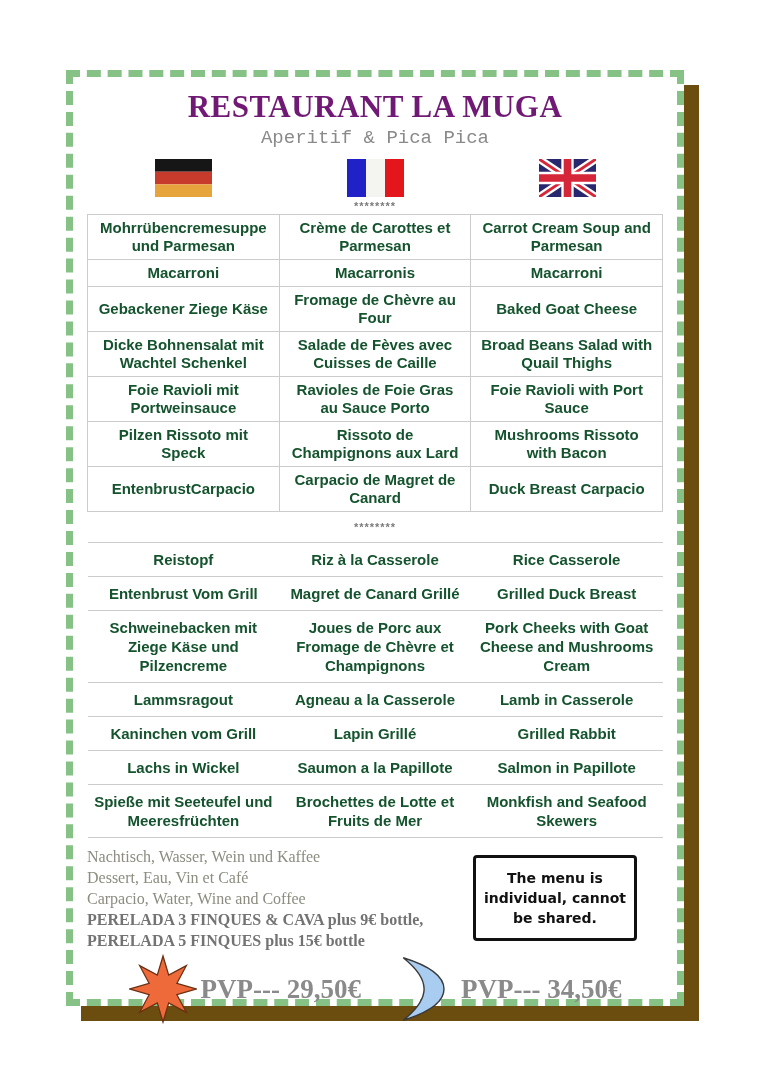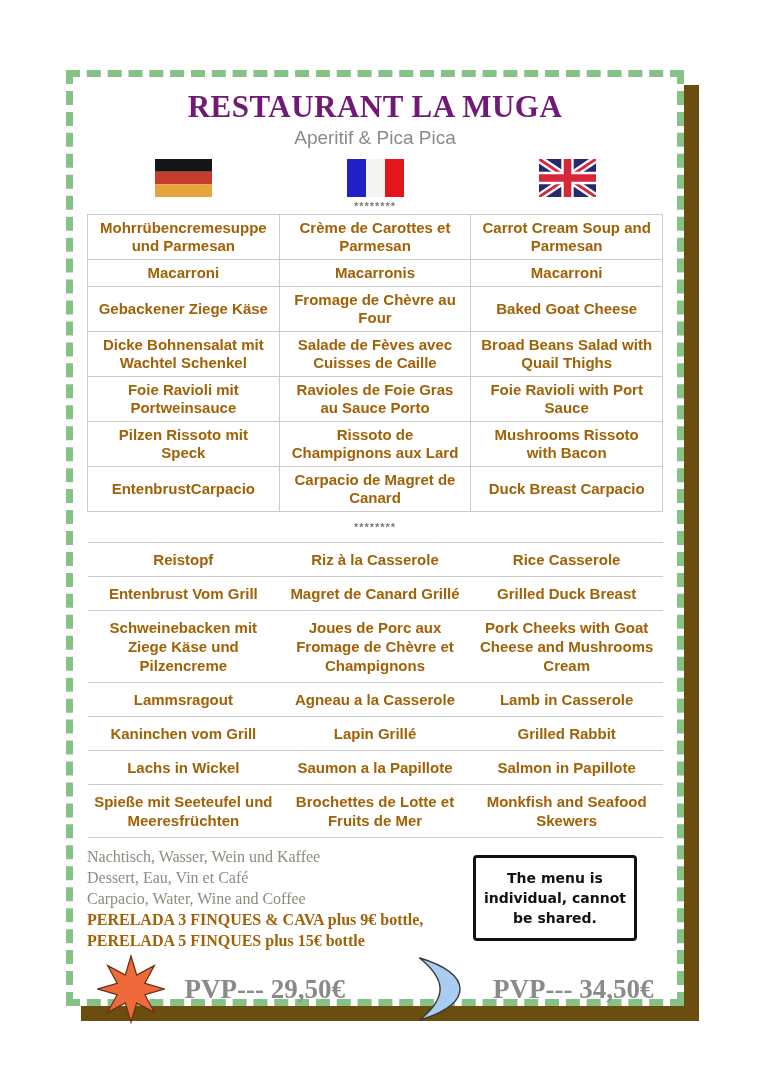--- a/index.html
+++ b/index.html
@@ -12,57 +12,57 @@
     background:#ffffff;
     border:7px dashed #86c186;
     box-shadow:15px 15px 0 0 #6b4d10;
     padding:8px 14px 6px 14px;
   }
   .title {
     text-align:center; font-family:"Liberation Serif", serif; font-weight:bold;
     font-size:31px; color:#701a75; letter-spacing:0.5px; margin-top:4px;
   }
   .subtitle {
-    text-align:center; font-family:Liberation Sans, sans-serif;
+    text-align:center; font-family:Liberation Mono, monospace;
     font-size:19px; color:#8a8a8a; margin-top:2px;
   }
   .flags-row { display:flex; margin-top:10px; }
   .flag-cell { flex:1; display:flex; justify-content:center; }
   .flag-cell svg { width:57px; height:38px; display:block; }
   .stars-sep {
     text-align:center; color:#7a7a7a; font-size:11px; font-weight:bold;
     letter-spacing:1px; margin:3px 0 2px 0;
   }
   table.menu { width:100%; border-collapse:collapse; table-layout:fixed; margin-top:2px; }
   table.menu td {
     text-align:center; vertical-align:middle;
-    font-weight:bold; font-size:15px; line-height:18px; color:#a16207;
+    font-weight:bold; font-size:15px; line-height:18px; color:#14532d;
   }
   tbody.s1 td { border:1px solid #cccccc; padding:4px 8px; }
   tr.sep-row td {
     border-top:1px solid #cccccc; border-bottom:1px solid #cccccc;
     font-size:11px; color:#7a7a7a; letter-spacing:1px; padding:6px 0;
   }
   tbody.s2 td { border-bottom:1px solid #cccccc; padding:7px 6px; line-height:19px; }
   .footer { display:flex; align-items:flex-start; margin-top:8px; }
   .footer-text {
     flex:1; font-family:"Liberation Serif", serif; font-size:16px;
     line-height:21px; color:#8c8c80;
   }
-  .footer-text .wine { font-weight:bold; color:#a16207; }
+  .footer-text .wine { font-weight:bold; color:#737373; }
   .note-box {
     width:164px; margin-right:26px; margin-top:9px;
     border:3px solid #111111; border-radius:4px; background:#ffffff;
     padding:10px 8px; text-align:center;
     font-family:"DejaVu Sans", sans-serif; font-weight:bold;
     font-size:14px; line-height:20px; color:#111111;
   }
   .prices {
     display:flex; align-items:center; justify-content:center;
-    margin-top:2px; gap:20px;
+    margin-top:2px; gap:4px;
   }
   .price-label {
     font-family:"Liberation Serif", serif; font-weight:bold;
     font-size:27px; color:#8a8a8a; white-space:nowrap;
   }
   .price-gap { width:26px; }
   .shape-icon { display:block; }
 </style>
 </head>
 <body>

